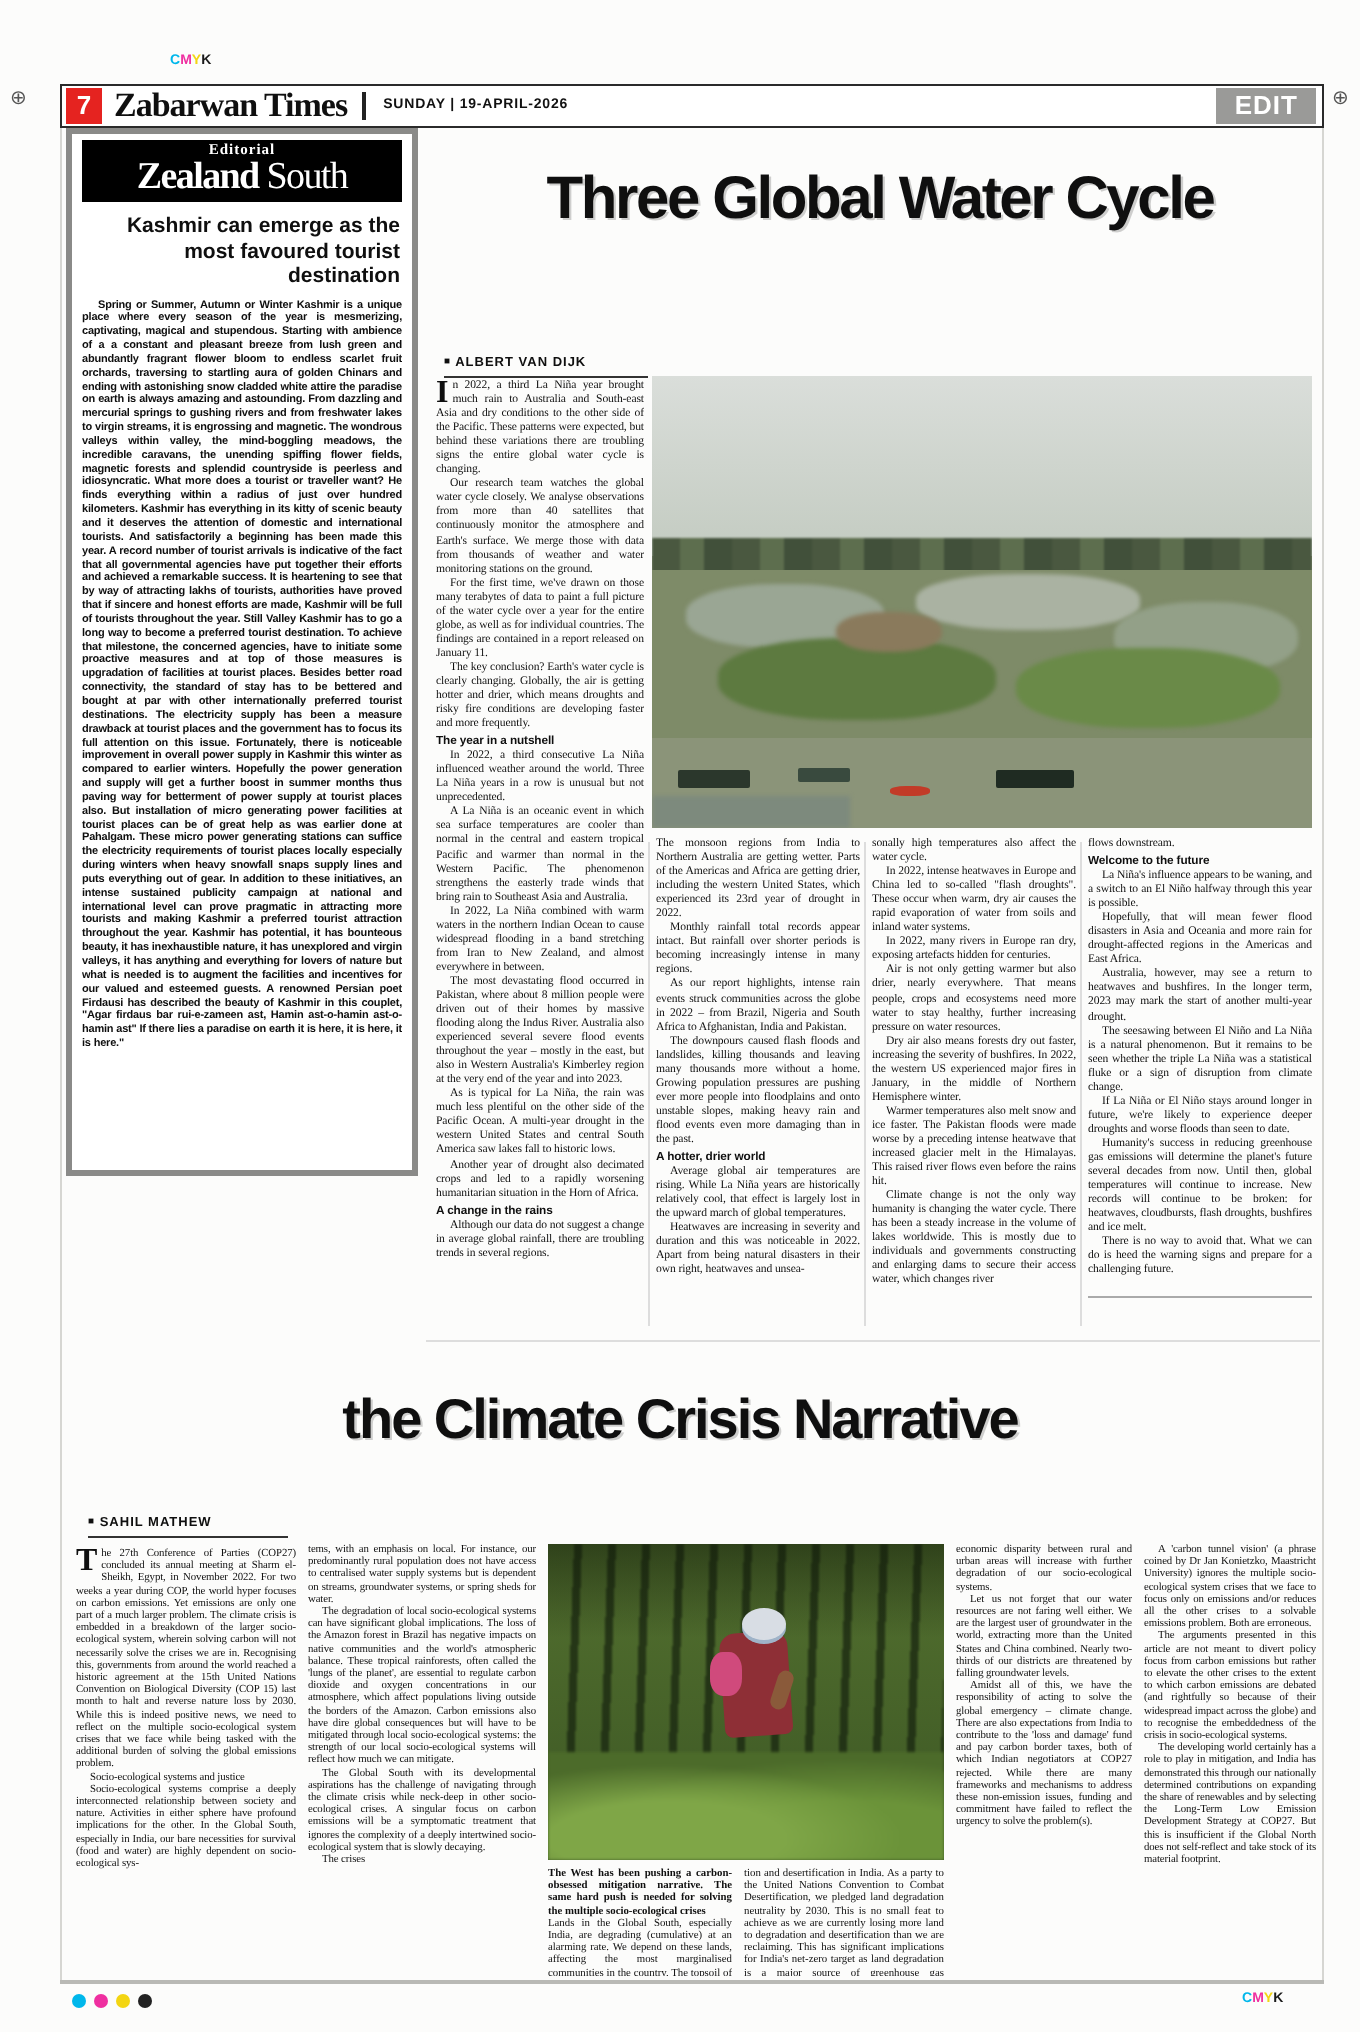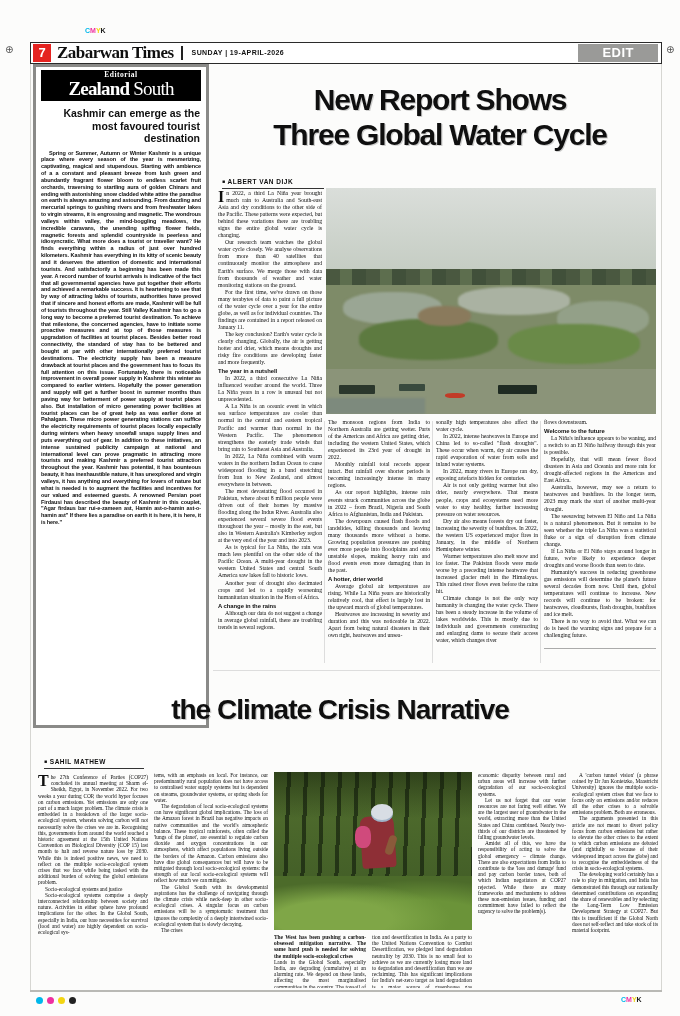--- a/index.html
+++ b/index.html
@@ -17,23 +17,23 @@
   .bottomrule{position:absolute;left:30px;top:990px;width:632px;height:2px;background:#b9b9b5;}
   
   .topbar{position:absolute;left:30px;top:42px;width:632px;height:22px;border:1px solid #2a2a2a;
           background:#fff;display:flex;align-items:center;box-sizing:border-box;}
   .pagenum{width:18px;height:18px;margin-left:2px;background:#e52320;color:#fff;
            font:bold 13px/18px "Liberation Sans",sans-serif;text-align:center;}
   .paper{font:bold 17px/18px "Liberation Serif",serif;margin-left:6px;letter-spacing:-0.5px;}
   .bar-div{width:2px;height:14px;background:#222;margin:0 9px 0 7px;}
   .dateline{font:bold 7px/10px "Liberation Sans",sans-serif;letter-spacing:.4px;color:#111;}
   .editbox{margin-left:auto;margin-right:3px;background:#9a9a98;color:#fff;
-           font:bold 13px/16px "Liberation Sans",sans-serif;padding:1px 24px;letter-spacing:.5px;}
-  
-  .editorial{position:absolute;left:33px;top:64px;width:176px;height:664px;border:3px solid #8a8a88;
+           font:bold 13px/16px "Liberation Sans",sans-serif;padding:1px 9px;letter-spacing:.5px;}
+  
+  .editorial{position:absolute;left:33px;top:64px;width:176px;height:524px;border:3px solid #8a8a88;
              background:#fff;box-sizing:border-box;padding:3px 5px;}
   .ed-mast{background:#000;color:#fff;text-align:center;padding:1px 0 3px;}
   .ed-tag{font:bold 7.5px/8px "Liberation Serif",serif;letter-spacing:.5px;}
   .ed-title{font:bold 19px/19px "Liberation Serif",serif;letter-spacing:-0.8px;}
   .ed-title .lt{font-weight:normal;}
   .ed-head{font:bold 10.5px/12.5px "Liberation Sans",sans-serif;text-align:right;margin:6px 1px 5px;}
   .ed-body{font-family:"Liberation Sans",sans-serif;font-weight:bold;font-size:5.5px;line-height:6.85px;
            letter-spacing:-0.1px;text-align:justify;height:448px;overflow:hidden;}
   .ed-body .para{text-indent:8px;}
   
@@ -126,21 +126,20 @@
       <div class="ed-title"><span>Zealand</span><span class="lt"> South</span></div>
     </div>
     <h2 class="ed-head">Kashmir can emerge as the most favoured tourist destination</h2>
     <div class="ed-body">
         <p class="para">Spring or Summer, Autumn or Winter Kashmir is a unique place where every season of the year is mesmerizing, captivating, magical and stupendous. Starting with ambience of a a constant and pleasant breeze from lush green and abundantly fragrant flower bloom to endless scarlet fruit orchards, traversing to startling aura of golden Chinars and ending with astonishing snow cladded white attire the paradise on earth is always amazing and astounding. From dazzling and mercurial springs to gushing rivers and from freshwater lakes to virgin streams, it is engrossing and magnetic. The wondrous valleys within valley, the mind-boggling meadows, the incredible caravans, the unending spiffing flower fields, magnetic forests and splendid countryside is peerless and idiosyncratic. What more does a tourist or traveller want? He finds everything within a radius of just over hundred kilometers. Kashmir has everything in its kitty of scenic beauty and it deserves the attention of domestic and international tourists. And satisfactorily a beginning has been made this year. A record number of tourist arrivals is indicative of the fact that all governmental agencies have put together their efforts and achieved a remarkable success. It is heartening to see that by way of attracting lakhs of tourists, authorities have proved that if sincere and honest efforts are made, Kashmir will be full of tourists throughout the year. Still Valley Kashmir has to go a long way to become a preferred tourist destination. To achieve that milestone, the concerned agencies, have to initiate some proactive measures and at top of those measures is upgradation of facilities at tourist places. Besides better road connectivity, the standard of stay has to be bettered and bought at par with other internationally preferred tourist destinations. The electricity supply has been a measure drawback at tourist places and the government has to focus its full attention on this issue. Fortunately, there is noticeable improvement in overall power supply in Kashmir this winter as compared to earlier winters. Hopefully the power generation and supply will get a further boost in summer months thus paving way for betterment of power supply at tourist places also. But installation of micro generating power facilities at tourist places can be of great help as was earlier done at Pahalgam. These micro power generating stations can suffice the electricity requirements of tourist places locally especially during winters when heavy snowfall snaps supply lines and puts everything out of gear. In addition to these initiatives, an intense sustained publicity campaign at national and international level can prove pragmatic in attracting more tourists and making Kashmir a preferred tourist attraction throughout the year. Kashmir has potential, it has bounteous beauty, it has inexhaustible nature, it has unexplored and virgin valleys, it has anything and everything for lovers of nature but what is needed is to augment the facilities and incentives for our valued and esteemed guests. A renowned Persian poet Firdausi has described the beauty of Kashmir in this couplet, "Agar firdaus bar rui-e-zameen ast, Hamin ast-o-hamin ast-o-hamin ast" If there lies a paradise on earth it is here, it is here, it is here."</p>
       </div>
   </aside>
 
   <section>
     <h1 class="headline1">
-      <div>New Report Shows</div>
       <div>Three Global Water Cycle</div>
     </h1>
     <div class="byline" style="left:222px;top:177px;width:102px;">
       <span class="sq">■</span> <span>ALBERT VAN DIJK</span>
     </div>
 
     <div class="photo1">
       <div class="p1-sky"></div>
       <div class="p1-trees"></div>
       <div class="p1-field"></div>

